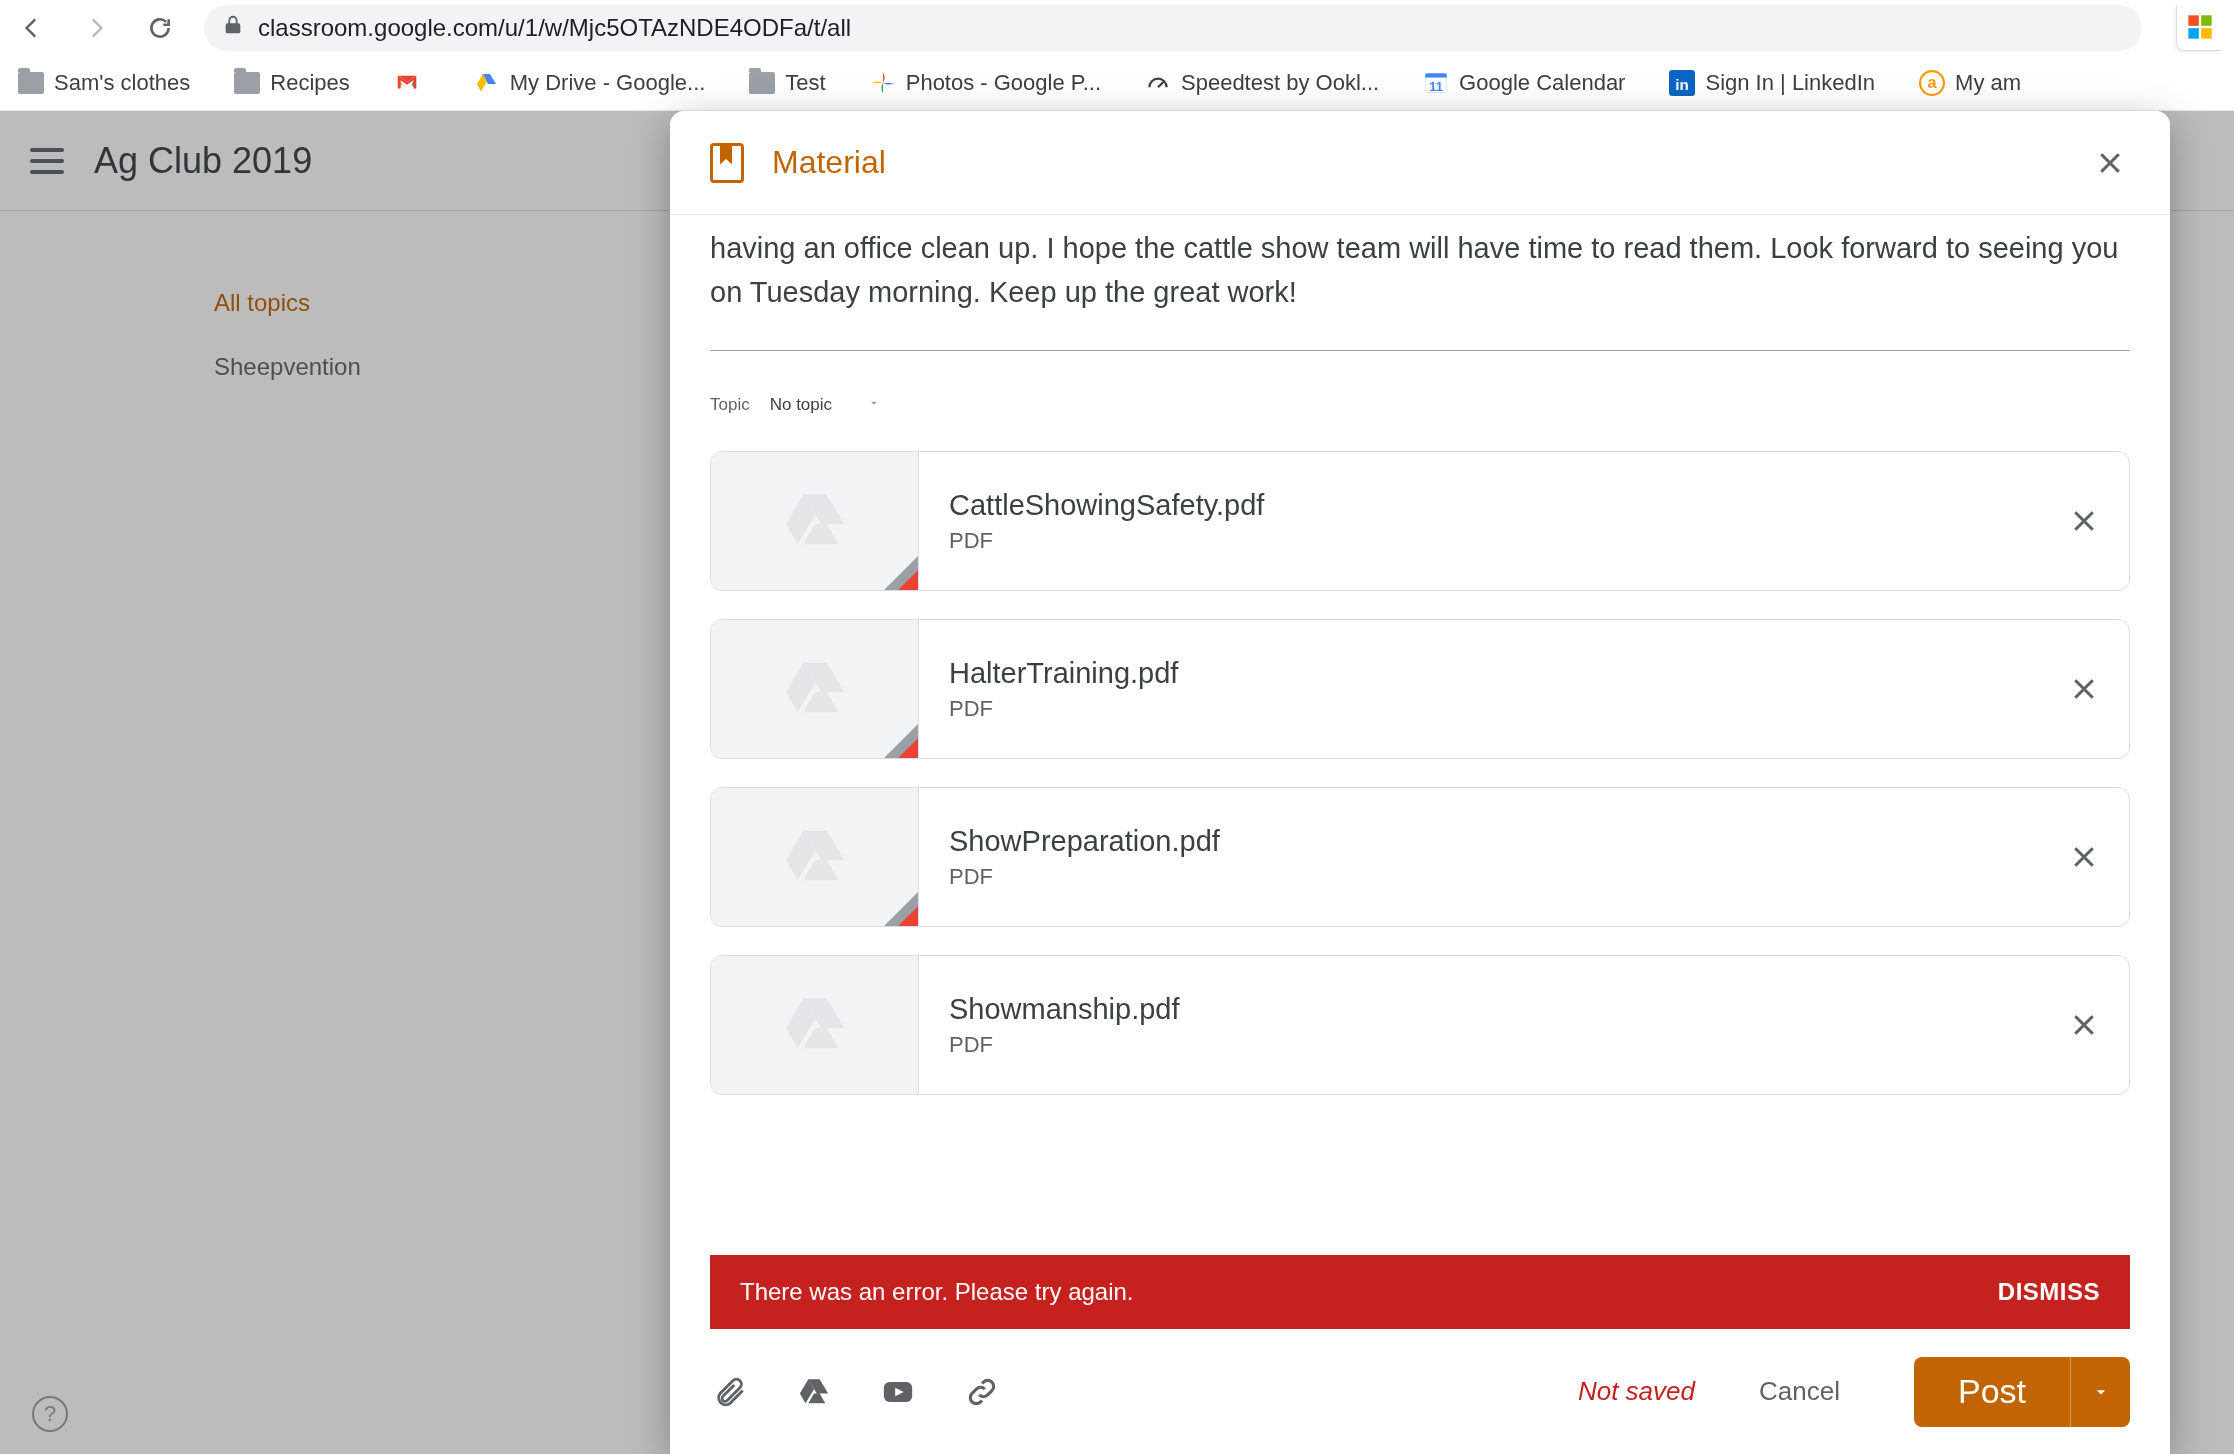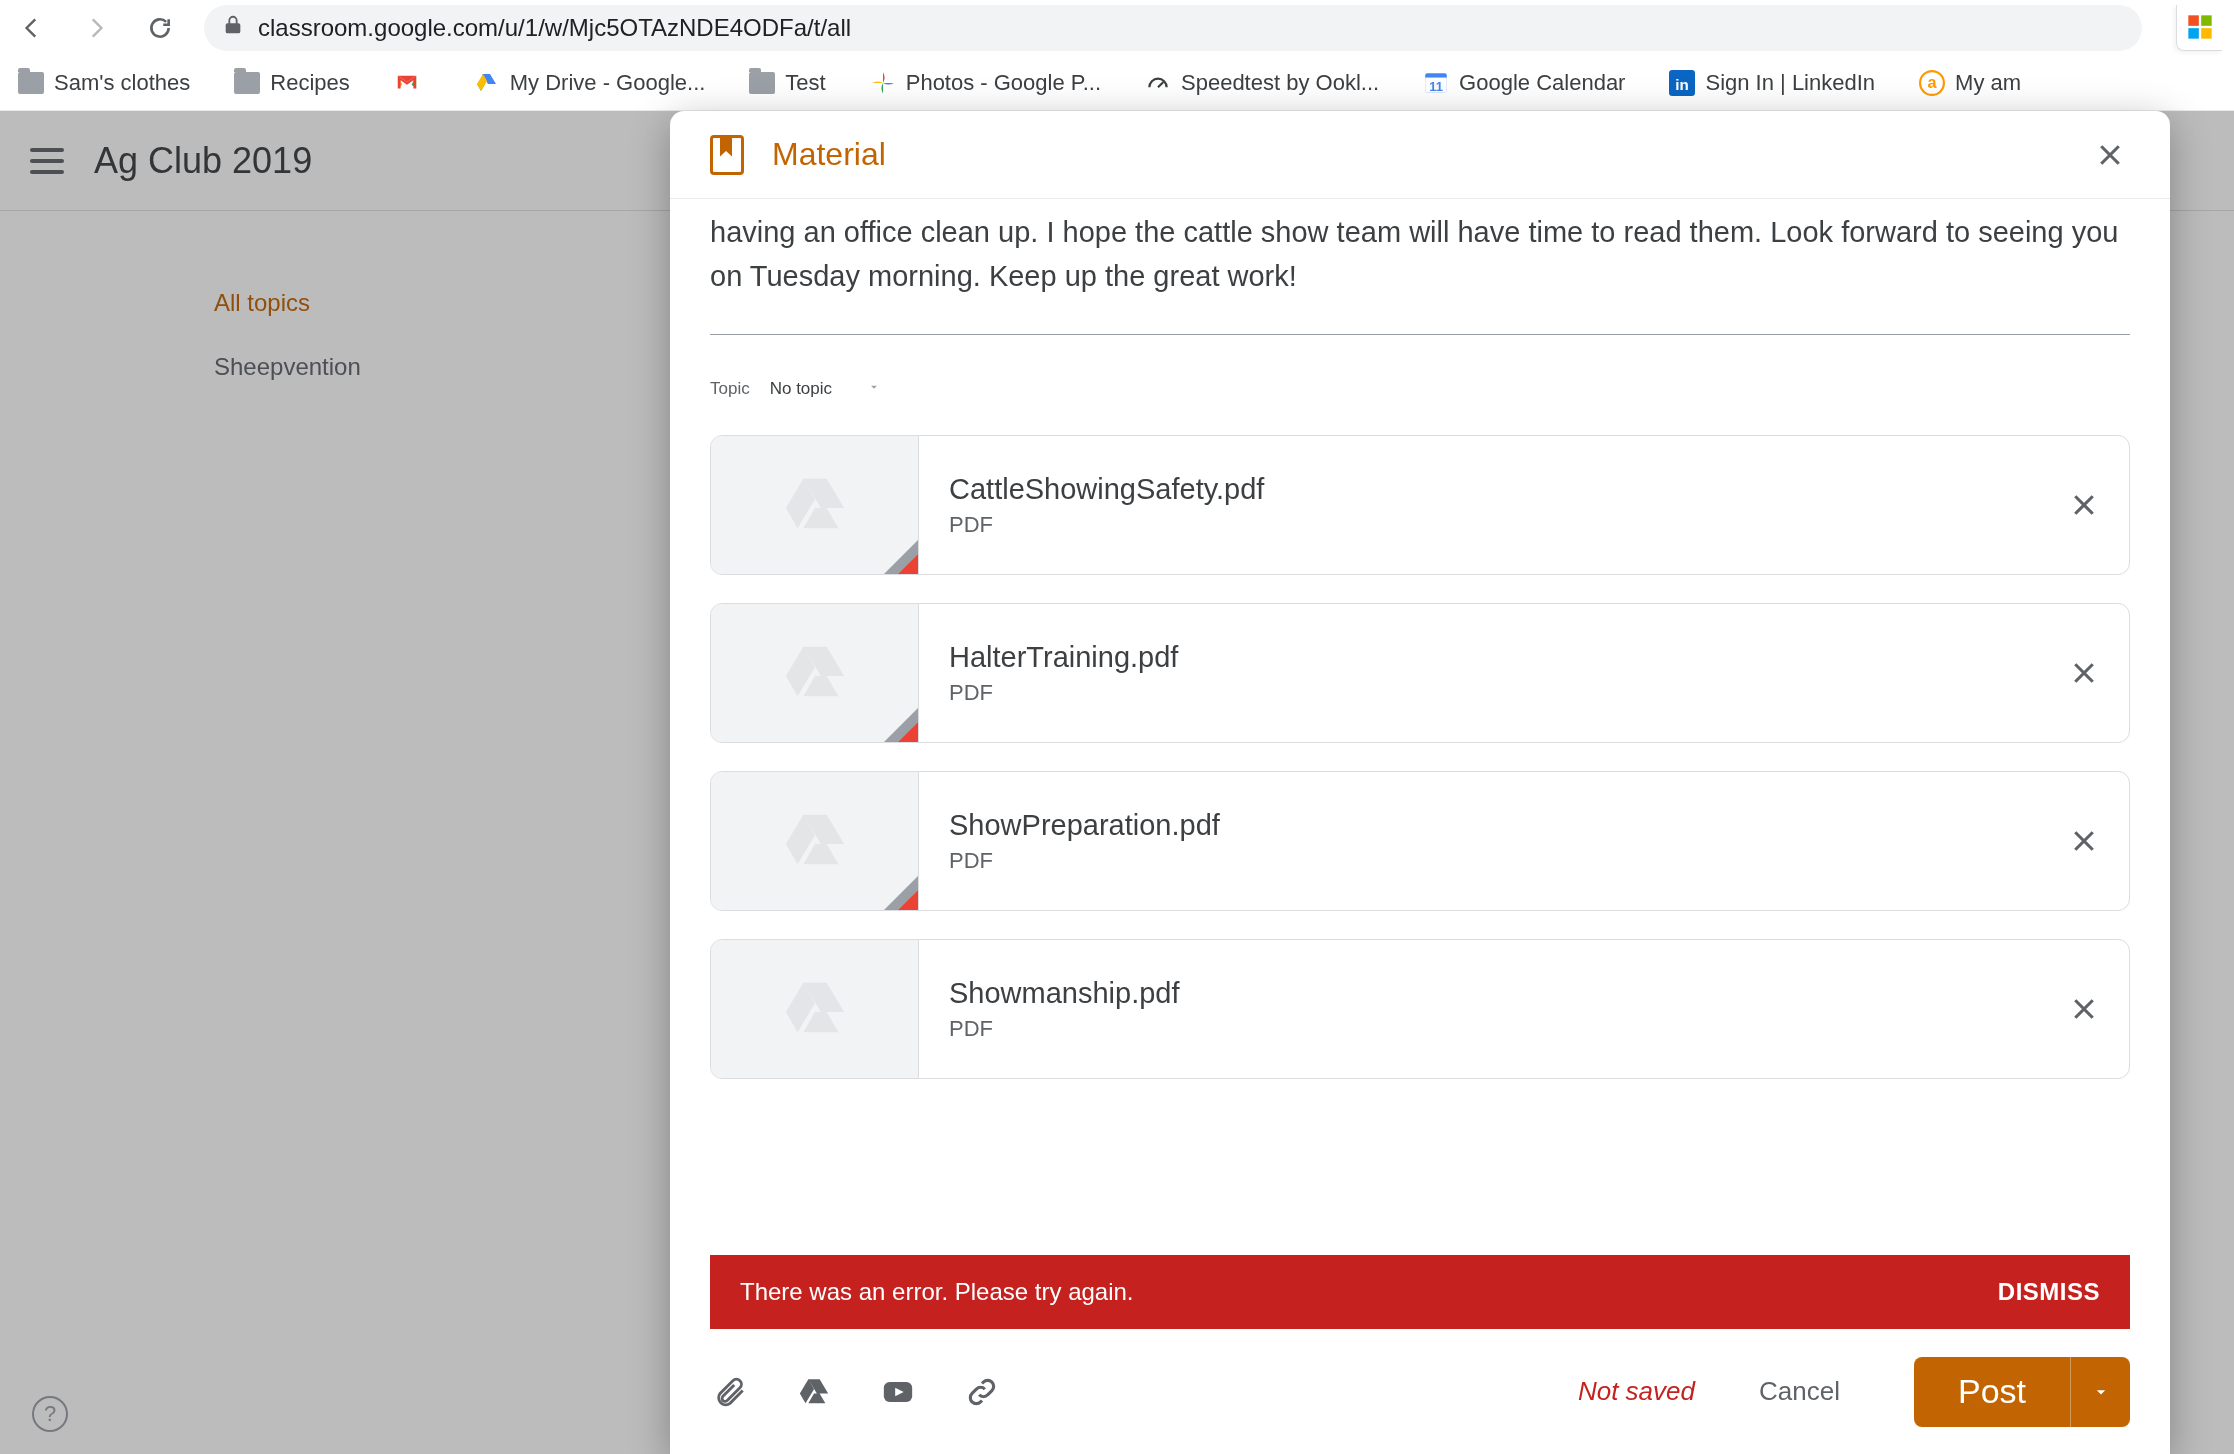--- a/index.html
+++ b/index.html
@@ -31,21 +31,21 @@
   .left-pane { position:absolute; top:160px; left:200px; width:330px; }
   .lp-item { font-size:24px; padding:18px 14px; border-radius:6px; color:#5f6368; }
   .lp-item.active { color:#c26401; font-weight:500; }
   .help-circle { position:absolute; left:32px; bottom:22px; width:36px; height:36px; border:2.5px solid #9aa0a6; border-radius:50%; display:flex; align-items:center; justify-content:center; font-size:22px; color:#9aa0a6; }
 
   
   .scrim { position:absolute; inset:0; background:rgba(32,33,36,0.30); }
 
   
   .modal { position:absolute; top:0; left:670px; width:1500px; height: 100%; background:#fff; border-radius:14px 14px 0 0; box-shadow:0 10px 40px rgba(0,0,0,.3); display:flex; flex-direction:column; overflow:hidden; }
-  .modal-head { height:88px; display:flex; align-items:center; padding:0 40px; border-bottom:1px solid #e8eaed; gap:28px; }
+  .modal-head { height:104px; display:flex; align-items:center; padding:0 40px; border-bottom:1px solid #e8eaed; gap:28px; }
   .mat-ic { width:34px; height:40px; border:3px solid #c26401; border-radius:4px; position:relative; }
   .mat-ic:after { content:""; position:absolute; left:7px; top:-3px; width:12px; height:22px; background:#c26401; clip-path: polygon(0 0,100% 0,100% 100%,50% 75%,0 100%); }
   .modal-title { font-size:32px; color:#c26401; font-weight:500; }
   .modal-close { margin-left:auto; width:40px; height:40px; display:flex; align-items:center; justify-content:center; color:#5f6368; }
   .modal-close svg { width:30px; height:30px; }
 
   .modal-body { flex:1; overflow:auto; padding: 0 40px; position:relative; }
   .desc-box { font-size:29px; color:#3c4043; line-height:1.5; padding:12px 0 36px 0; border-bottom:1px solid #9aa0a6; }
   .topic-row { display:flex; align-items:center; gap:14px; margin:44px 0 36px 0; font-size:17px; }
   .topic-label { color:#5f6368; }

